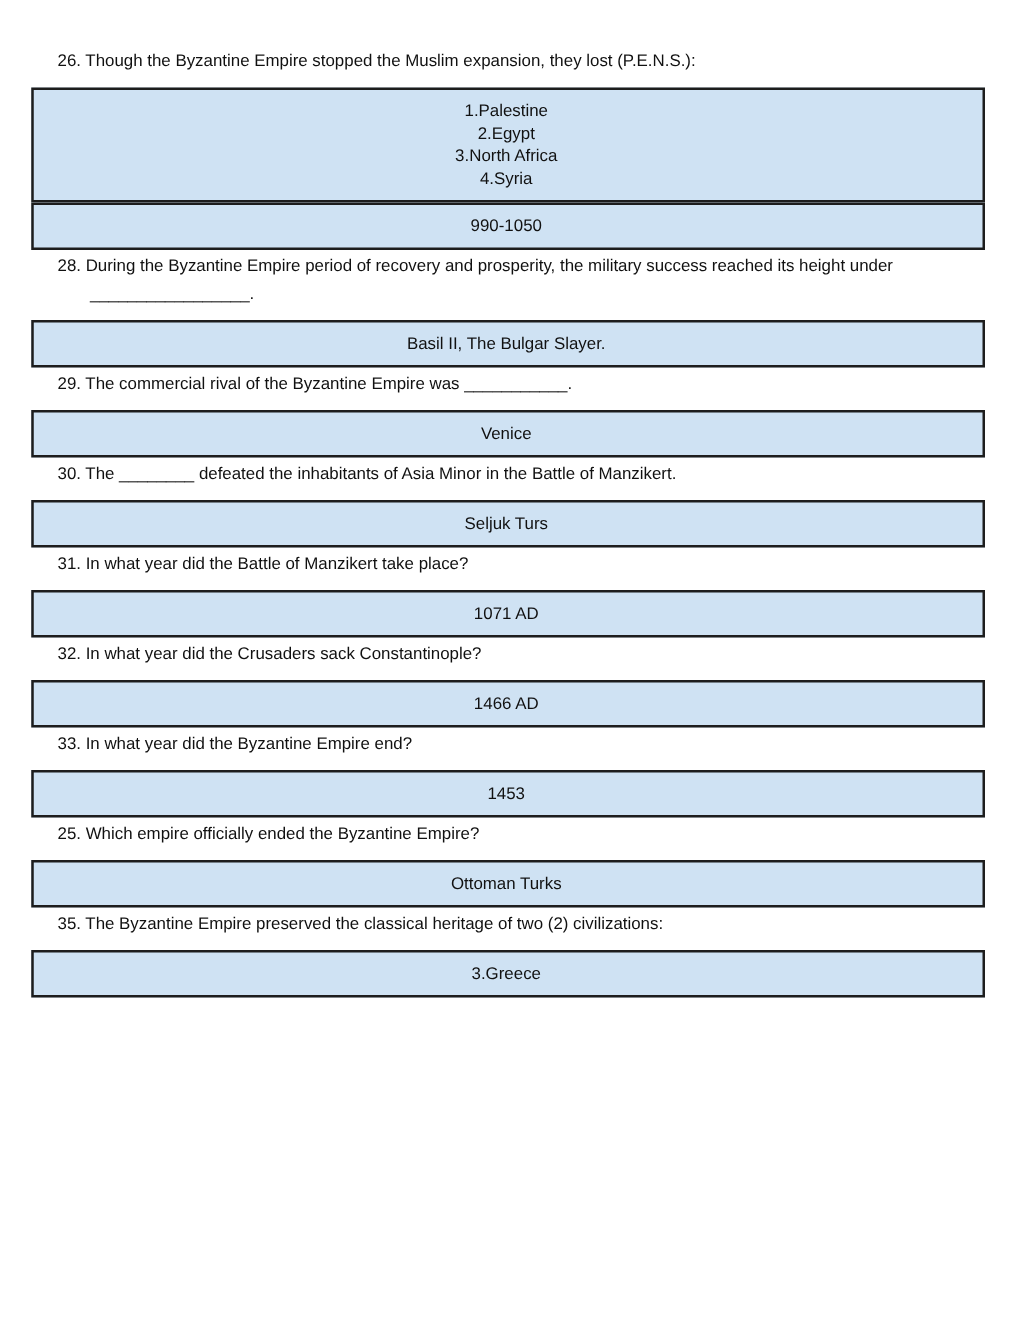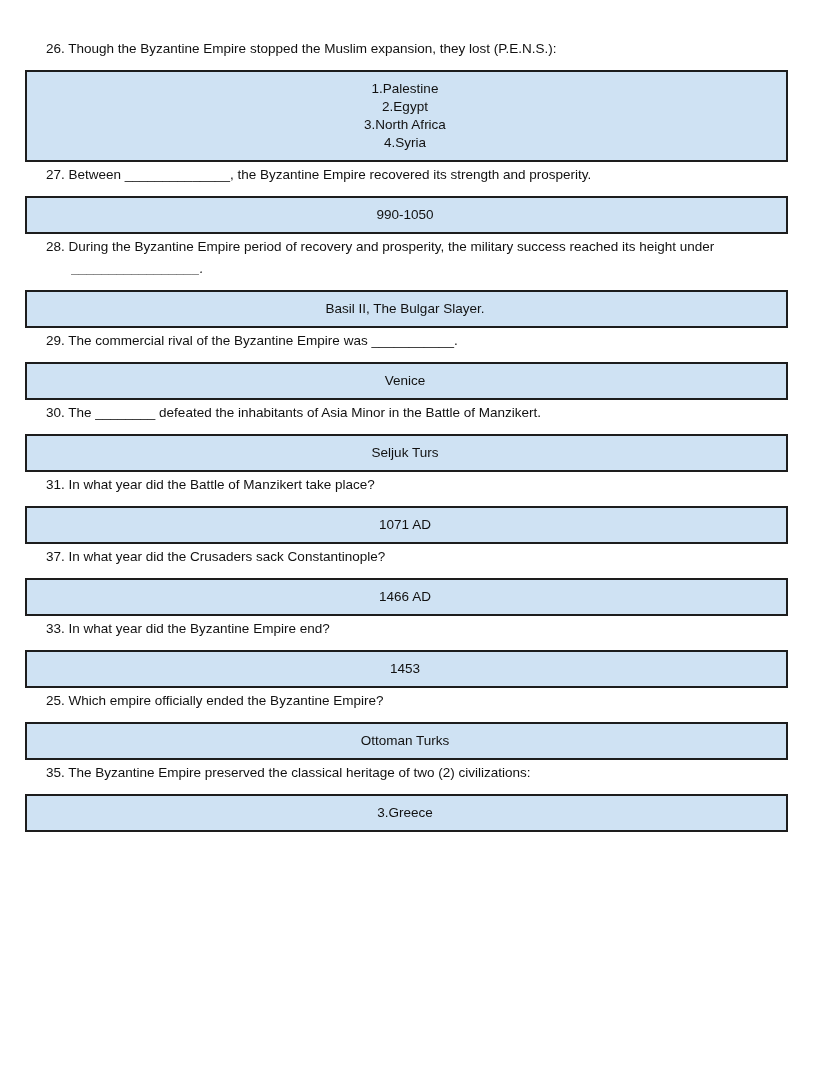--- a/index.html
+++ b/index.html
@@ -24,21 +24,20 @@
   .q-line {
     margin: 0;
     padding-left: 21px;
     font-size: 13.5px;
     line-height: 19px;
     color: #111111;
   }
   .q-line2 {
     padding-left: 47px;
     margin-top: 3px;
-    font-style: italic;
   }
   .answer-box {
     box-sizing: border-box;
     border: 2px solid var(--box-border, #1d1d1d);
     background: var(--box-fill, #cfe2f3);
     padding: 8px 8px 8px 5px;
     font-size: 13.5px;
     line-height: 18px;
   }
   .answer-line {
@@ -61,23 +60,20 @@
     </div>
     <div class="answer-box">
           <p class="answer-line">1.Palestine</p>
           <p class="answer-line">2.Egypt</p>
           <p class="answer-line">3.North Africa</p>
           <p class="answer-line">4.Syria</p>
         </div>
   </section>
 
   <section class="qa-item">
-    <div class="qa-question-block">
-      <p class="q-line">27. Between ______________, the Byzantine Empire recovered its strength and prosperity.</p>
-    </div>
     <div class="answer-box">
           <p class="answer-line">990-1050</p>
         </div>
   </section>
 
   <section class="qa-item">
     <div class="qa-question-block">
       <p class="q-line">28. During the Byzantine Empire period of recovery and prosperity, the military success reached its height under</p>
     <p class="q-line q-line2">_________________.</p>
         </div>
@@ -108,21 +104,21 @@
     <div class="qa-question-block">
       <p class="q-line">31. In what year did the Battle of Manzikert take place?</p>
     </div>
     <div class="answer-box">
           <p class="answer-line">1071 AD</p>
         </div>
   </section>
 
   <section class="qa-item">
     <div class="qa-question-block">
-      <p class="q-line">37. In what year did the Crusaders sack Constantinople?</p>
+      <p class="q-line">32. In what year did the Crusaders sack Constantinople?</p>
     </div>
     <div class="answer-box">
           <p class="answer-line">1466 AD</p>
         </div>
   </section>
 
   <section class="qa-item">
     <div class="qa-question-block">
       <p class="q-line">33. In what year did the Byzantine Empire end?</p>
     </div>

